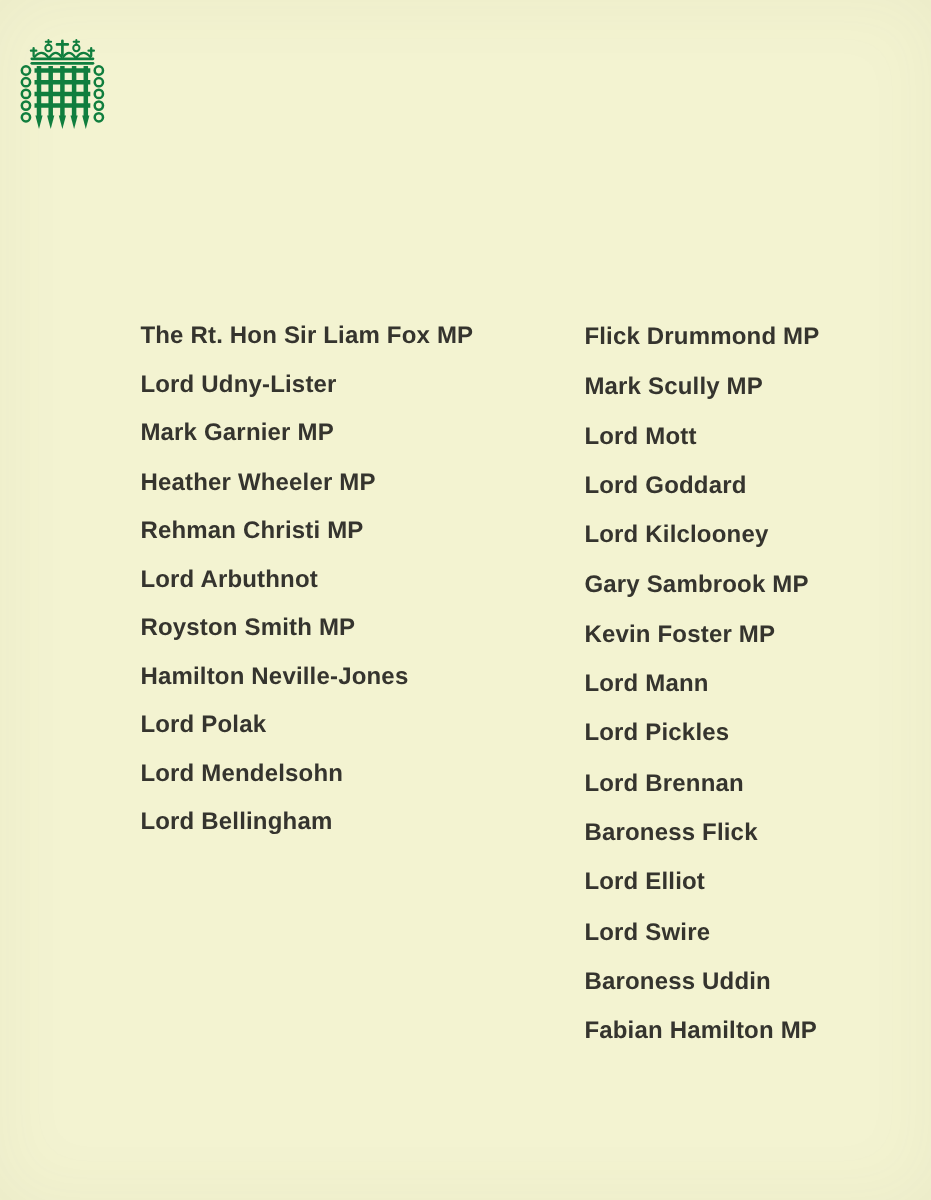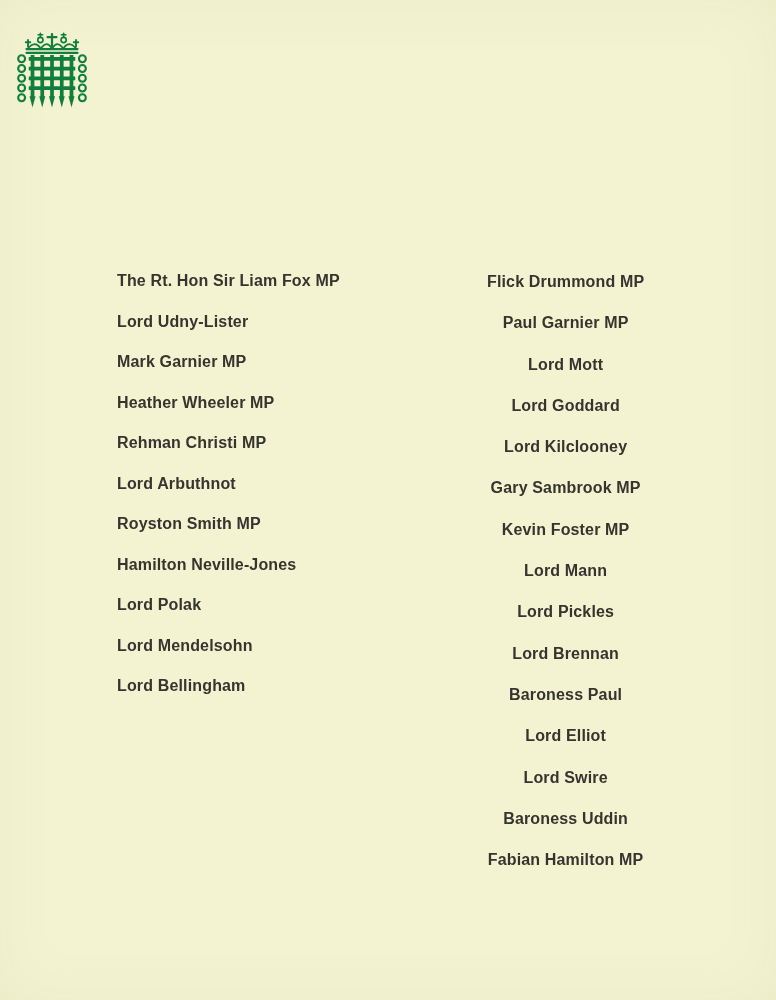--- a/index.html
+++ b/index.html
@@ -33,24 +33,23 @@
   }
   .col-left {
     left: 117px;
     top: 271px;
     gap: 21.5px;
   }
   .col-right {
     left: 487px;
     top: 272px;
     gap: 22.3px;
-    text-align: center;
   }
   .name-item {
-    font-size: 16px;
+    font-size: 20px;
     font-weight: 700;
     line-height: 19px;
     letter-spacing: 0.15px;
     color: #35342e;
     white-space: nowrap;
   }
 </style>
 </head>
 <body>
 
@@ -121,29 +120,29 @@
       <div class="name-item">Lord Arbuthnot</div>
       <div class="name-item">Royston Smith MP</div>
       <div class="name-item">Hamilton Neville-Jones</div>
       <div class="name-item">Lord Polak</div>
       <div class="name-item">Lord Mendelsohn</div>
       <div class="name-item">Lord Bellingham</div>
     </div>
 
   <div class="col col-right">
       <div class="name-item">Flick Drummond MP</div>
-      <div class="name-item">Paul Garnier MP</div>
+      <div class="name-item">Mark Scully MP</div>
       <div class="name-item">Lord Mott</div>
       <div class="name-item">Lord Goddard</div>
       <div class="name-item">Lord Kilclooney</div>
       <div class="name-item">Gary Sambrook MP</div>
       <div class="name-item">Kevin Foster MP</div>
       <div class="name-item">Lord Mann</div>
       <div class="name-item">Lord Pickles</div>
       <div class="name-item">Lord Brennan</div>
-      <div class="name-item">Baroness Paul</div>
+      <div class="name-item">Baroness Flick</div>
       <div class="name-item">Lord Elliot</div>
       <div class="name-item">Lord Swire</div>
       <div class="name-item">Baroness Uddin</div>
       <div class="name-item">Fabian Hamilton MP</div>
     </div>
 
 </div>
 
 </body></html>

